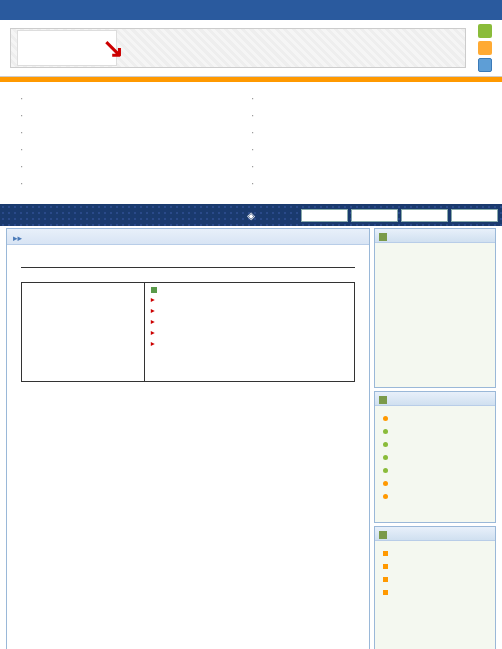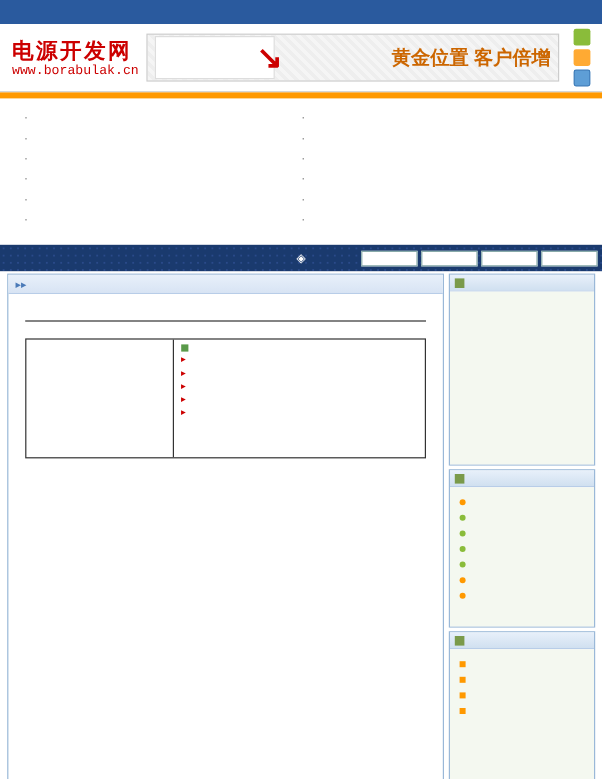--- a/index.html
+++ b/index.html
@@ -51,29 +51,24 @@
 .sq { width: 5px; height: 5px; background: #ff9900; display: inline-block; }
 .sb2 .sb-body { min-height: 116px; }
 .sb3 .sb-body { min-height: 220px; }
 </style>
 </head>
 <body>
 
 <div class="top-bar"></div>
 
 <div class="header">
-  <div class="logo-block">
-    <div class="logo-cn">电源开发网</div>
-    <div class="logo-url">www.borabulak.cn</div>
-  </div>
   <div class="banner-ad">
     <div class="banner-left">
       <span class="banner-arrow">↘</span>
     </div>
-    <span class="banner-text">黄金位置 客户倍增</span>
   </div>
   <div class="header-icons">
     <div class="hicon g"></div>
     <div class="hicon o"></div>
     <div class="hicon b"></div>
   </div>
 </div>
 
 <div class="orange-bar"></div>
 

